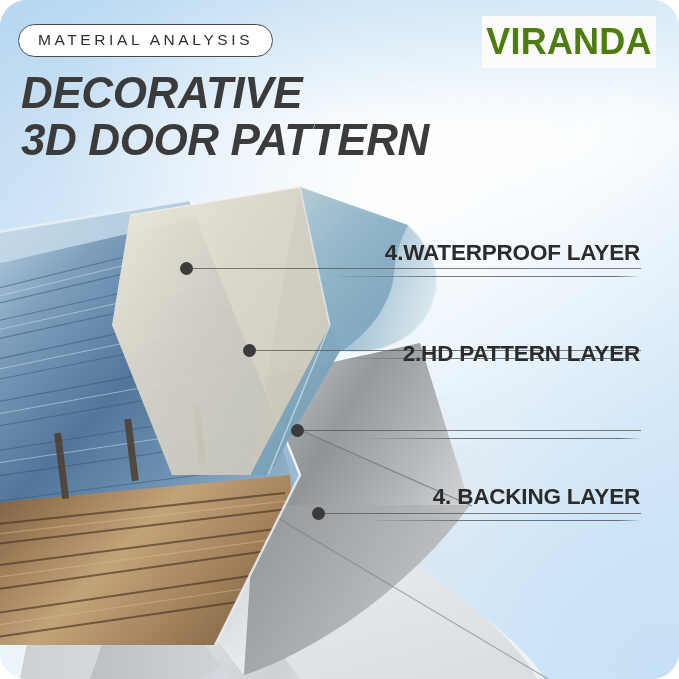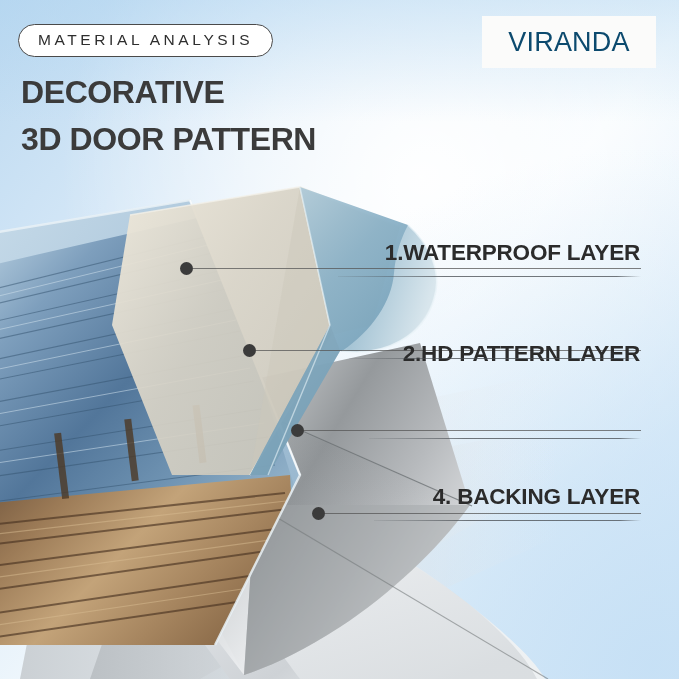--- a/index.html
+++ b/index.html
@@ -2,20 +2,21 @@
 <html><head>
 <meta charset="utf-8">
 <style>
   html,body{margin:0;padding:0;background:#fff;}
   #stage{
     position:relative;
     width:679px;height:679px;
     overflow:hidden;
     font-family:"Liberation Sans", sans-serif;
     background:#dceaf7;
+    border-radius:27px;
   }
   
   .bg{position:absolute;inset:0;}
   .bg-a{background:linear-gradient(128deg,#bcd9f0 0%,#d4e7f7 22%,#eef6fc 46%,#f6fbfe 58%,#e3f0fa 78%,#d5e8f8 100%);}
   .bg-b{background:radial-gradient(circle at 62% 26%, rgba(255,255,255,0.95) 0%, rgba(255,255,255,0.55) 26%, rgba(255,255,255,0) 55%);}
   .bg-c{background:radial-gradient(ellipse at 96% 98%, rgba(196,223,245,0.85) 0%, rgba(196,223,245,0) 55%);}
   .bg-d{background:linear-gradient(180deg, rgba(175,212,240,0.45) 0%, rgba(175,212,240,0) 18%);}
 
   
   .badge{
@@ -27,34 +28,35 @@
     font-size:15.5px;
     letter-spacing:3.6px;
     color:#2e2e2e;
     white-space:nowrap;
     line-height:1;
   }
   .title{
     position:absolute;left:21px;top:69px;
     color:#3b3b3b;
     font-weight:bold;
-    font-size:32px;
+    font-size:44px;
     line-height:47px;
     letter-spacing:-0.4px;
     white-space:nowrap;
+    font-style:italic;
   }
   .title div{transform:scaleX(1.0);transform-origin:left center;}
   .logo-box{
     position:absolute;right:23px;top:16px;
     width:174px;height:52px;
     background:#fbfbfa;
     display:flex;align-items:center;justify-content:center;
   }
   .logo-text{
-    font-size:27px;font-weight:normal;color:#0c4a6e;letter-spacing:0.2px;
+    font-size:36px;font-weight:bold;color:#4d7c0f;letter-spacing:0.2px;
   }
 
   
   .art{position:absolute;left:0;top:175px;width:560px;height:504px;}
   .art svg{display:block;}
 
   
   .labels{position:absolute;left:0;top:0;width:679px;height:679px;}
   .label{
     position:absolute;
@@ -273,21 +275,21 @@
 
   <div class="logo-box">
     <span class="logo-text">VIRANDA</span>
   </div>
 
   <div class="labels">
 
     <div class="dot" style="left:180px;top:262px;"></div>
     <div class="lead" style="left:193px;top:268px;width:448px;"></div>
     <div class="label" style="top:240px;">
-      <span class="txt">1.WATERPROOF LAYER</span>
+      <span class="txt">4.WATERPROOF LAYER</span>
     </div>
     <div class="uline" style="left:338px;top:276px;width:303px;background:linear-gradient(90deg,rgba(90,95,100,0.12),rgba(70,75,80,0.75) 35%,rgba(70,75,80,0.75) 92%,rgba(70,75,80,0));"></div>
 
     <div class="dot" style="left:243px;top:344px;"></div>
     <div class="lead" style="left:256px;top:350px;width:385px;"></div>
     <div class="label" style="top:322px;margin-top:19px;">
       <span class="txt">2.HD PATTERN LAYER</span>
     </div>
     <div class="uline" style="left:349px;top:358px;width:292px;background:linear-gradient(90deg,rgba(90,95,100,0.12),rgba(70,75,80,0.75) 35%,rgba(70,75,80,0.75) 92%,rgba(70,75,80,0));"></div>
 

